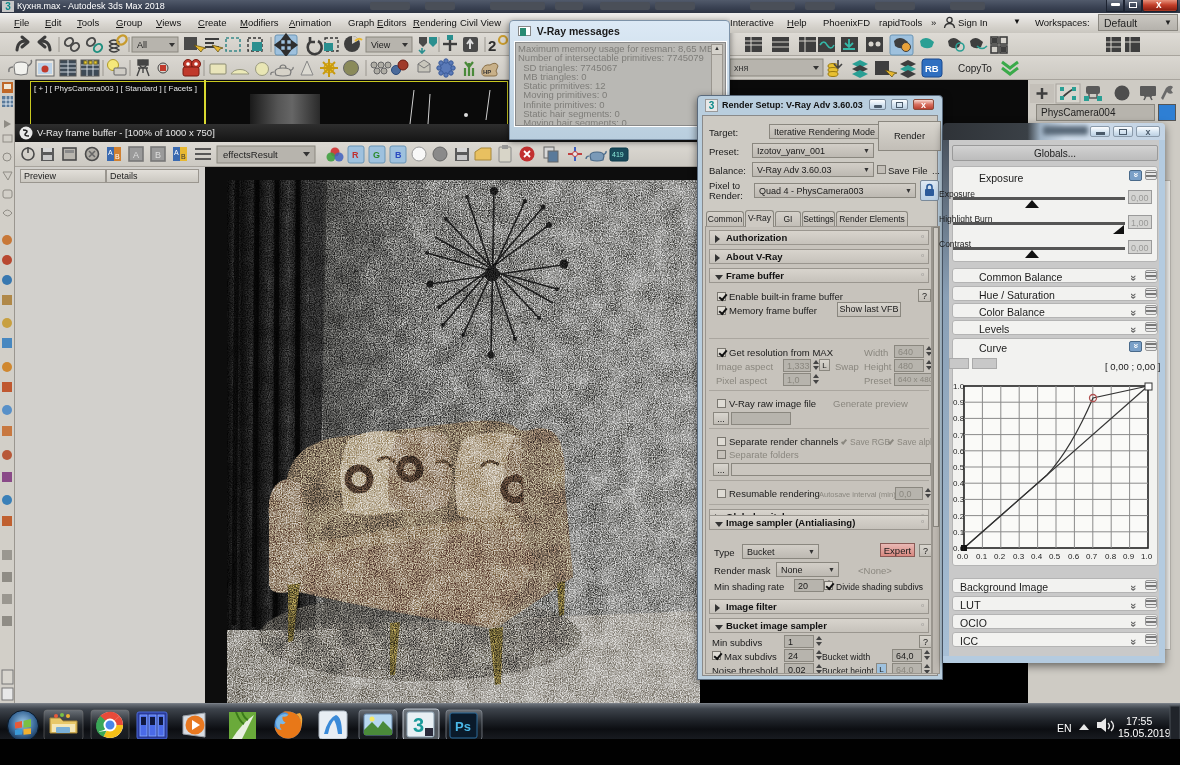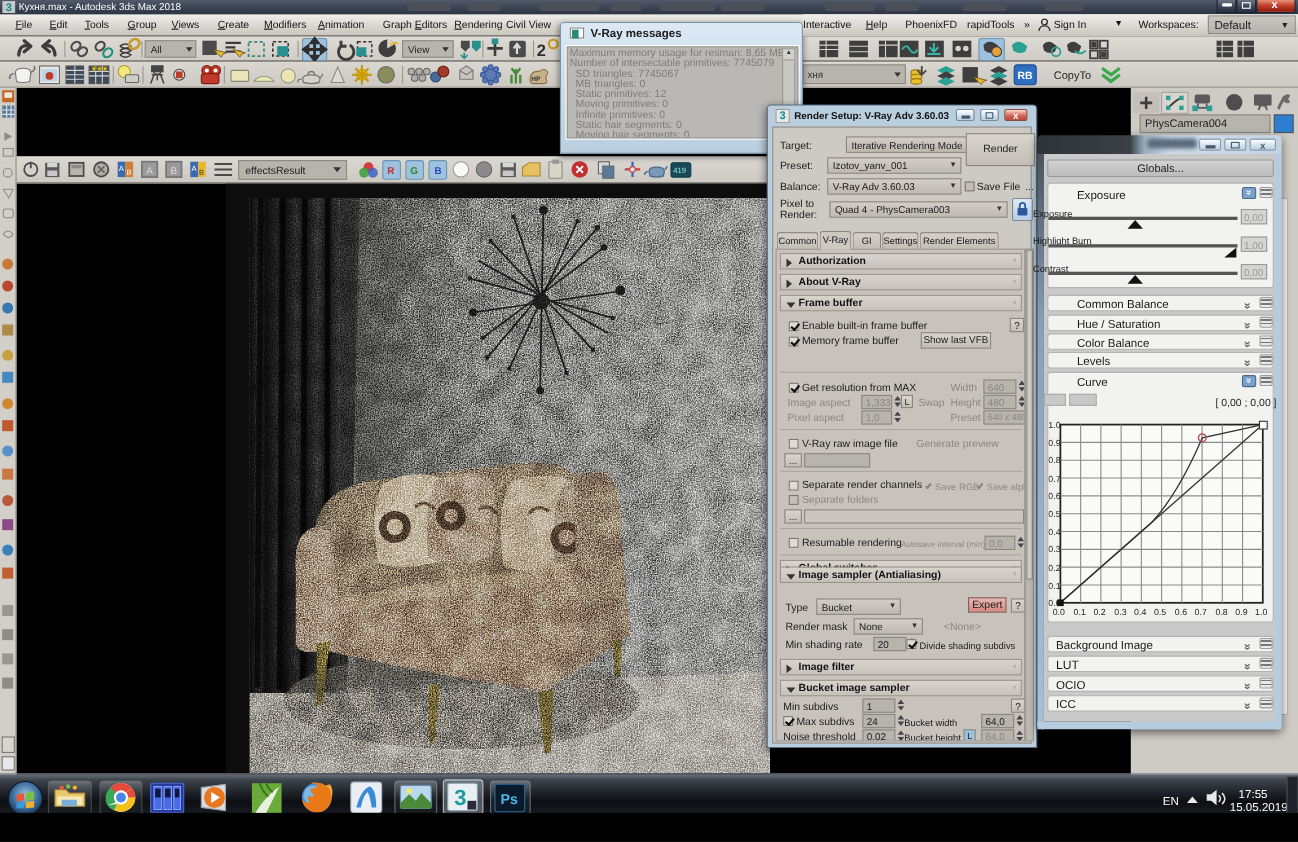--- a/index.html
+++ b/index.html
@@ -379,20 +379,38 @@
         <rect x="192" y="3" width="20" height="18" rx="3" fill="#2f6fc0" stroke="#1a4a90"></rect>
         <text x="195" y="16" font-size="9.5" font-weight="bold" fill="#fff" font-family="Liberation Sans">RB</text>
         <text x="228" y="16" font-size="10" fill="#222" font-family="Liberation Sans">CopyTo</text>
         <g fill="none" stroke="#3aaa4a" stroke-width="3">
             <path d="M272 6 l8 6 8 -6"></path>
             <path d="M272 12 l8 6 8 -6"></path>
           </g>
       </g>
     </svg>
   </div>
+  <div class="abs" id="vpstrip">
+    <div class="abs" style="left:1028px;top:0;width:152px;height:44px;background:#cdc9c2"></div>
+    <div class="abs" style="left:250px;top:14px;width:70px;height:30px;background:linear-gradient(90deg,#1a1a1a,#555 40%,#666 60%,#2a2a2a)"></div>
+    <svg style="position:absolute;left:400px;top:10px" width="110" height="34">
+      <g stroke="#cfcfcf" stroke-width="1">
+          <line x1="10" y1="34" x2="14" y2="0"></line>
+          <line x1="28" y1="34" x2="30" y2="4"></line>
+          <line x1="86" y1="30" x2="90" y2="0"></line>
+        </g>
+      <circle cx="66" cy="25" r="2" fill="#ddd"></circle>
+    </svg>
+    <div class="abs" style="left:30px;top:1px;width:478px;height:1px;background:#c8c820"></div>
+    <div class="abs" style="left:30px;top:1px;width:1px;height:43px;background:#c8c820"></div>
+    <div class="abs" style="left:204px;top:0;width:2px;height:44px;background:#d8d830"></div>
+    <div class="abs" style="left:507px;top:1px;width:1px;height:43px;background:#c8c820"></div>
+    <div class="abs" style="left:1028px;top:0;width:2px;height:44px;background:#d8d830"></div>
+    <div class="abs" style="left:34px;top:4px;height:11px;color:#e8e8e8;font-size:8px;white-space:nowrap">[ + ] [ PhysCamera003 ] [ Standard ] [ Facets ]</div>
+  </div>
   <div class="abs" id="lefttb">
     <svg width="15" height="625">
       <g font-family="Liberation Sans">
         <rect x="2" y="2" width="11" height="11" fill="#c06828"></rect>
           <rect x="4" y="4" width="7" height="5" fill="#f0e8d8"></rect>
         <rect x="2" y="16" width="11" height="11" fill="#5a7a9a"></rect>
           <g stroke="#dfe8f0" stroke-width="1">
             <line x1="2" y1="20" x2="13" y2="20"></line>
             <line x1="2" y1="24" x2="13" y2="24"></line>
             <line x1="6" y1="16" x2="6" y2="27"></line>
@@ -456,20 +474,27 @@
         <rect x="112" y="6" width="16" height="10" rx="1" fill="#5a5a5a"></rect>
           <path d="M116 16 l8 0 M118 16 l-2 4 M122 16 l2 4" stroke="#5a5a5a" stroke-width="1.6"></path>
         <path d="M138 8 q4 -4 7 -1 l-2 3 2 3 q-4 2 -6 -1 l-4 8 -2 -2 z" fill="#6a6a6a"></path>
       </g>
     </svg>
     <div class="abs" style="left:8px;top:24px;width:119px;height:17px;background:#b7b4ad;border:1px solid #8a877f;color:#222;font-size:10px;padding:2px 0 0 4px">PhysCamera004</div>
     <div class="abs" style="left:130px;top:24px;width:18px;height:17px;background:#2e7fd4;border:1px solid #555"></div>
     <div class="abs" style="left:136px;top:100px;width:7px;height:470px;background:#f2f2f0;border:1px solid #b8b5ae"></div>
   </div>
   <div class="abs" id="vfb">
+    <div class="tbar">
+      <svg style="position:absolute;left:4px;top:2px" width="14" height="14">
+          <circle cx="7" cy="7" r="6.5" fill="#e8e8e8"></circle>
+          <path d="M4 4 q6 0 3 3 q-3 3 3 3" stroke="#222" stroke-width="1.5" fill="none"></path>
+        </svg>
+      <span style="position:absolute;left:22px;top:3px">V-Ray frame buffer - [100% of 1000 x 750]</span>
+    </div>
     <div class="tools">
       <svg width="685" height="25" style="position:absolute;left:0;top:0">
         <g fill="none" stroke="#4a4a4a" stroke-width="1.6">
           <circle cx="13" cy="12" r="6"></circle>
             <line x1="13" y1="5" x2="13" y2="11"></line>
           <rect x="26" y="6" width="13" height="13" fill="#5a5a5a" stroke="none"></rect>
             <rect x="28" y="6" width="9" height="4" fill="#d8d8d8" stroke="none"></rect>
             <rect x="28" y="13" width="9" height="5" fill="#c8c8c8" stroke="none"></rect>
           <rect x="48" y="6" width="13" height="12" fill="#b8b5ae"></rect>
             <rect x="50" y="8" width="9" height="3" fill="#8a8a8a" stroke="none"></rect>
@@ -527,20 +552,24 @@
           <g stroke-width="2">
               <line x1="553" y1="12" x2="567" y2="12" stroke="#c04040"></line>
               <line x1="560" y1="5" x2="560" y2="19" stroke="#4060c0"></line>
               <circle cx="560" cy="12" r="2.5" fill="#e8e8e8" stroke="#c04040" stroke-width="1"></circle>
             </g>
           <path d="M575 14 q0 -4 7 -4 q7 0 7 4 l-1 4 q-6 2 -12 0 z M574 14 q-3 0 -3 3 M588 13 q4 -2 3 -4" fill="#7a9ab8" stroke="#4a6a88" stroke-width="1.2"></path>
           <rect x="595" y="6" width="18" height="13" rx="2" fill="#1a4a5a" stroke="#0a3a4a"></rect>
             <text x="597" y="15" font-size="7" fill="#8ae8d8" font-family="Liberation Sans">419</text>
         </g>
       </svg>
+    </div>
+    <div class="hist">
+      <div style="position:absolute;left:5px;top:2px;width:86px;height:14px;background:linear-gradient(#e2dfd9,#cbc8c1);border:1px solid #9a968f;font-size:9px;color:#222;padding:1px 0 0 3px">Preview</div>
+      <div style="position:absolute;left:91px;top:2px;width:93px;height:14px;background:linear-gradient(#e2dfd9,#cbc8c1);border:1px solid #9a968f;font-size:9px;color:#222;padding:1px 0 0 3px">Details</div>
     </div>
     <div class="img">
       <svg width="495" height="536" style="position:absolute;left:0;top:0">
         <defs>
           <filter id="grain" x="0" y="0" width="100%" height="100%" color-interpolation-filters="sRGB">
             <feTurbulence type="fractalNoise" baseFrequency="0.85" numOctaves="2" seed="7"></feTurbulence>
             <feColorMatrix type="saturate" values="0"></feColorMatrix>
             <feComponentTransfer>
               <feFuncR type="linear" slope="3" intercept="-1"></feFuncR>
               <feFuncG type="linear" slope="3" intercept="-1"></feFuncG>

